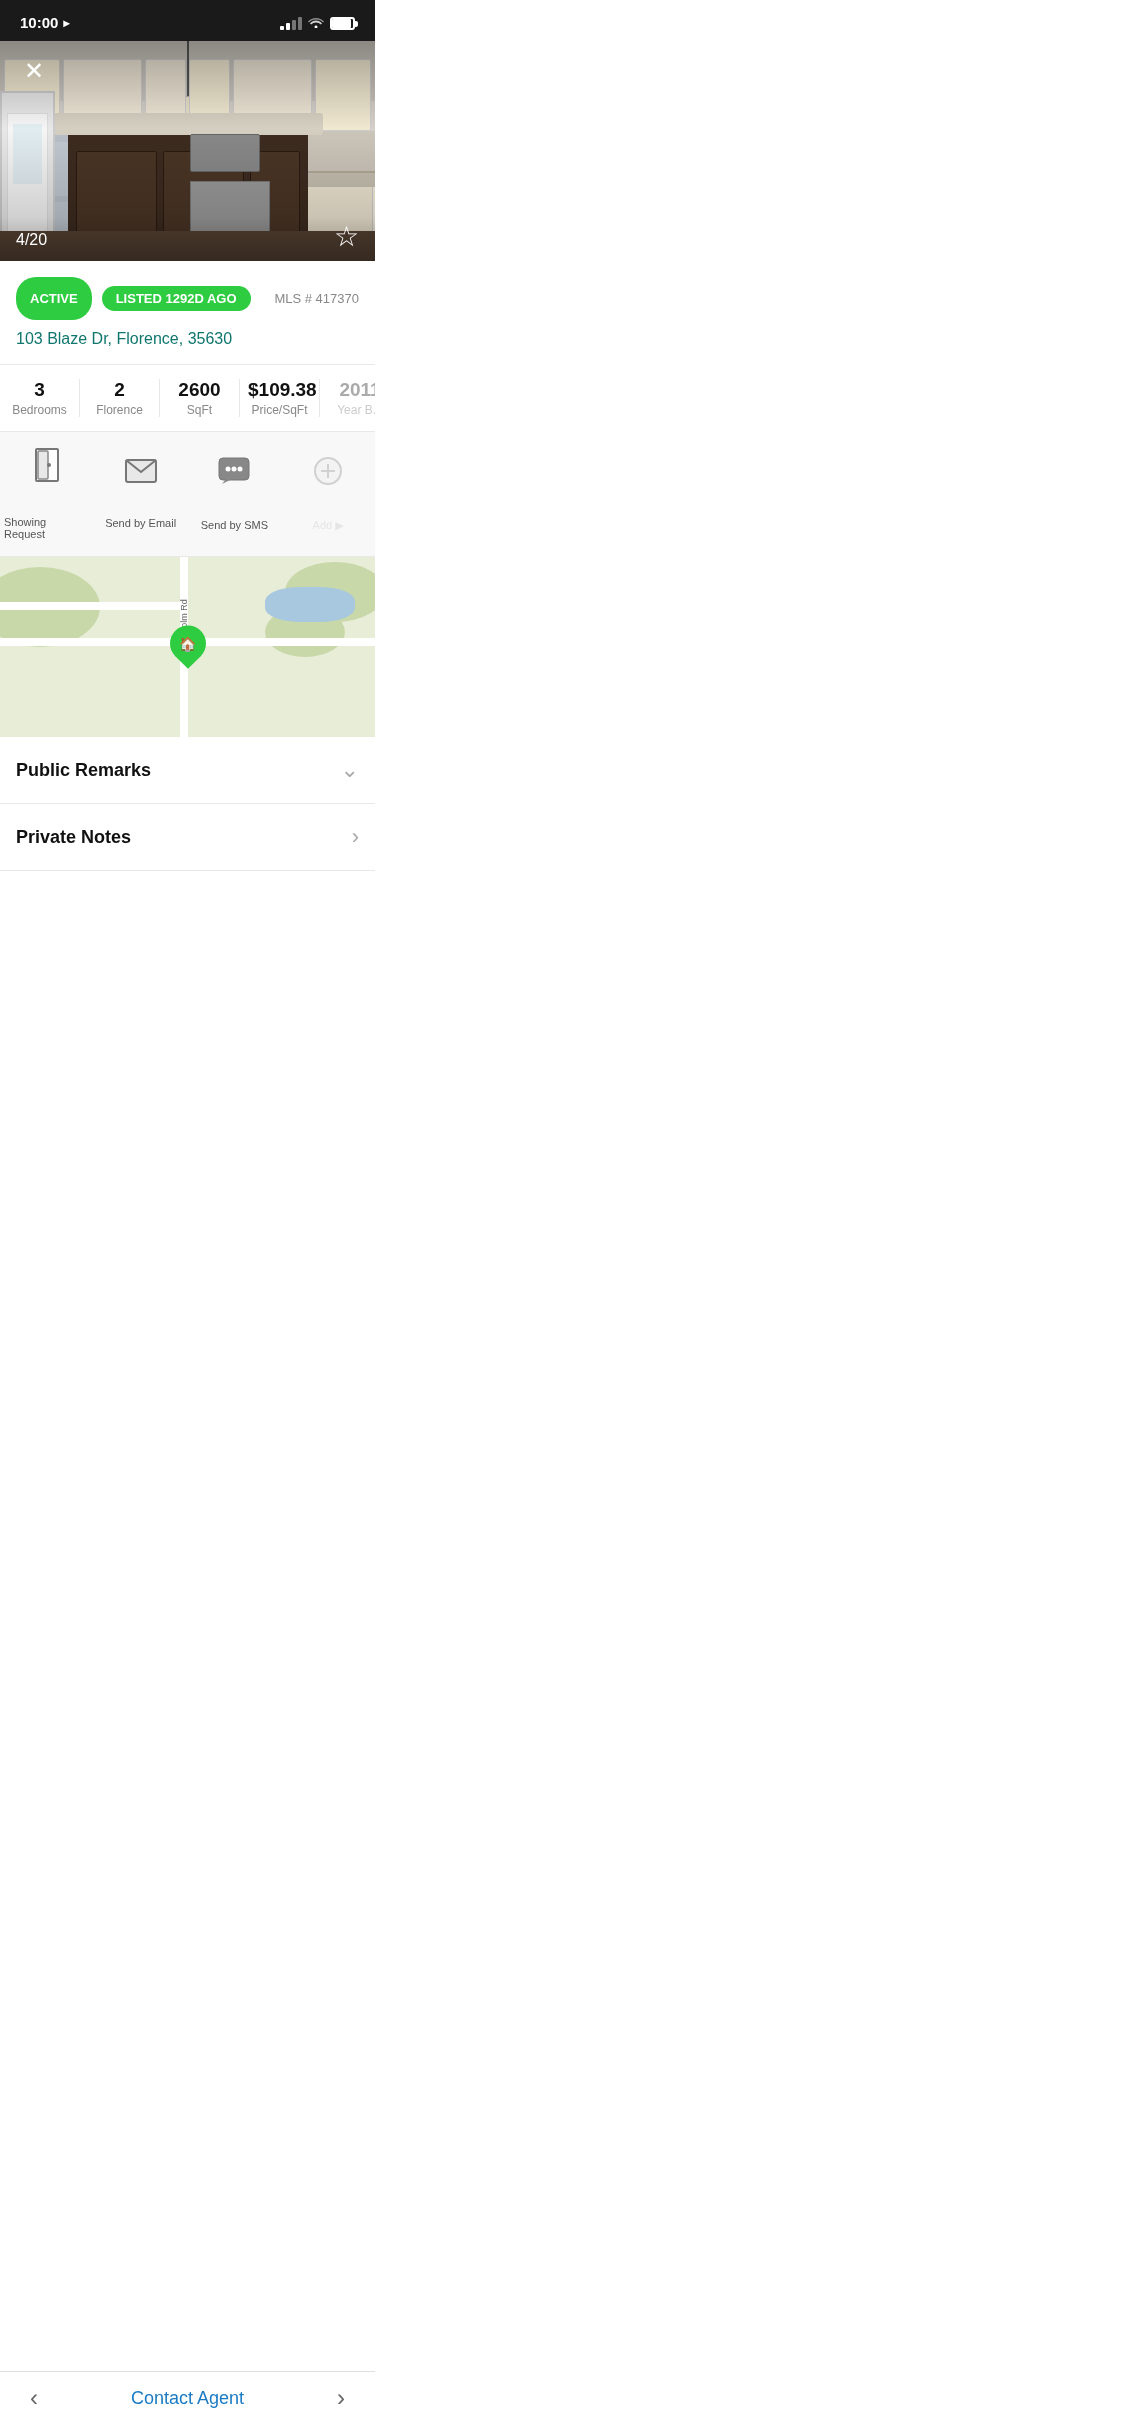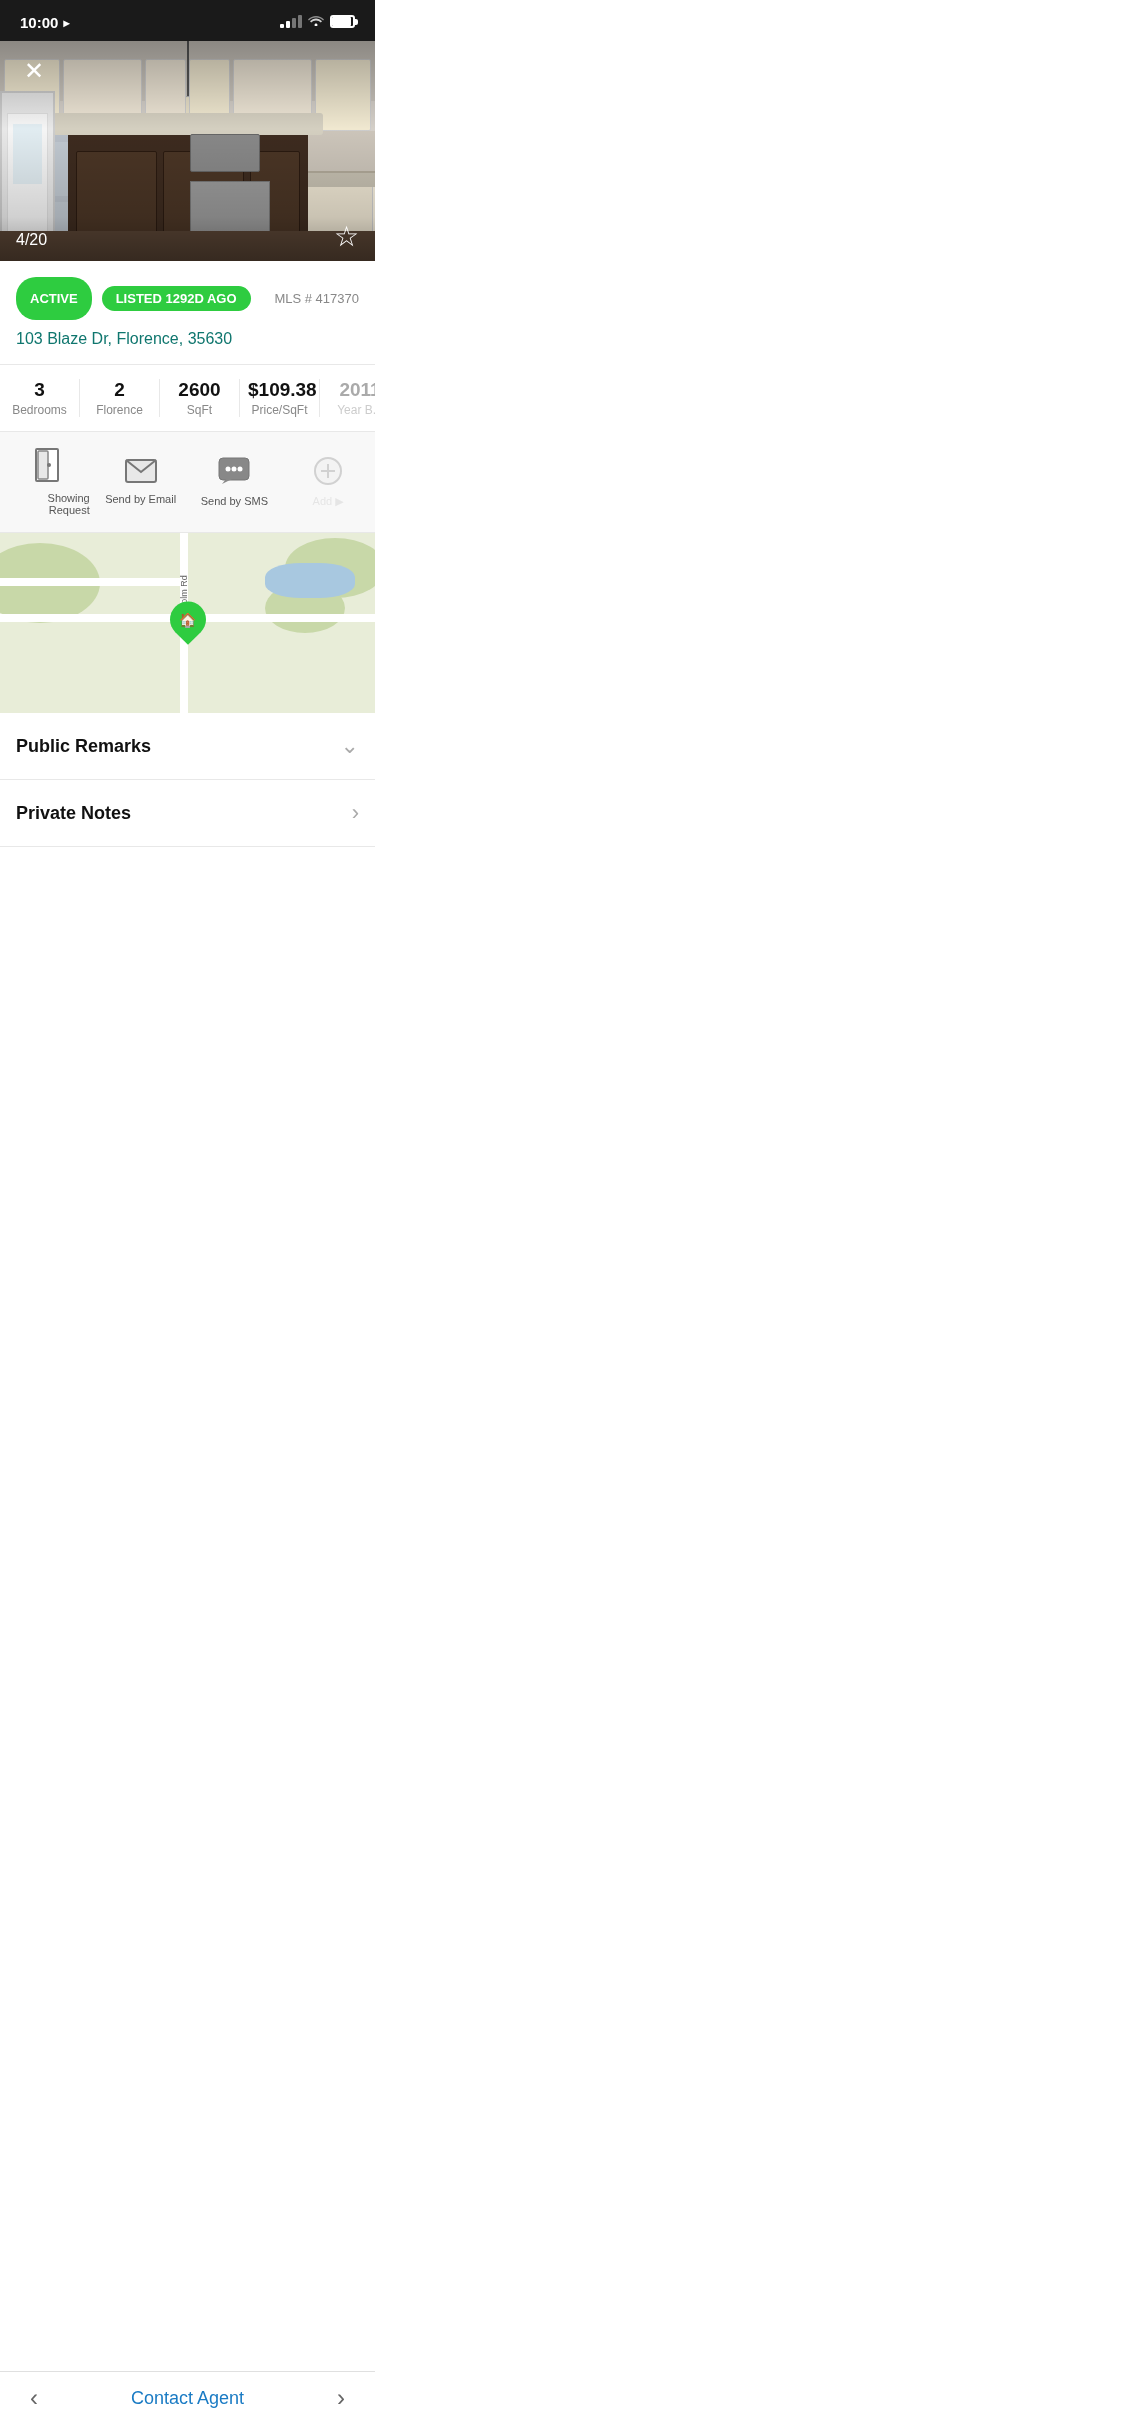--- a/index.html
+++ b/index.html
@@ -11,21 +11,21 @@
       width: 375px;
       min-height: 812px;
       overflow-x: hidden;
     }
 
     
     .status-bar {
       background: #1a1a1a;
       display: flex;
       justify-content: space-between;
-      align-items: flex-start;
+      align-items: flex-end;
       padding: 14px 20px 10px;
       color: #fff;
       font-size: 15px;
       font-weight: 600;
     }
     .status-left { display: flex; align-items: center; gap: 5px; }
     .status-right { display: flex; align-items: center; gap: 6px; }
     .signal-bars { display: flex; align-items: flex-end; gap: 2px; }
     .bar { background: white; width: 4px; border-radius: 1px; }
     .bar1 { height: 4px; }
@@ -255,21 +255,22 @@
       justify-content: center;
       padding: 16px 4px;
       cursor: pointer;
       gap: 6px;
       min-width: 0;
     }
 
     .action-label {
       font-size: 11px;
       color: #555;
-      text-align: right;
+      text-align: left;
+      margin-top: 24px;
     }
 
     
     .map-section {
       position: relative;
       height: 180px;
       background: #e8f0e0;
       overflow: hidden;
     }
 

